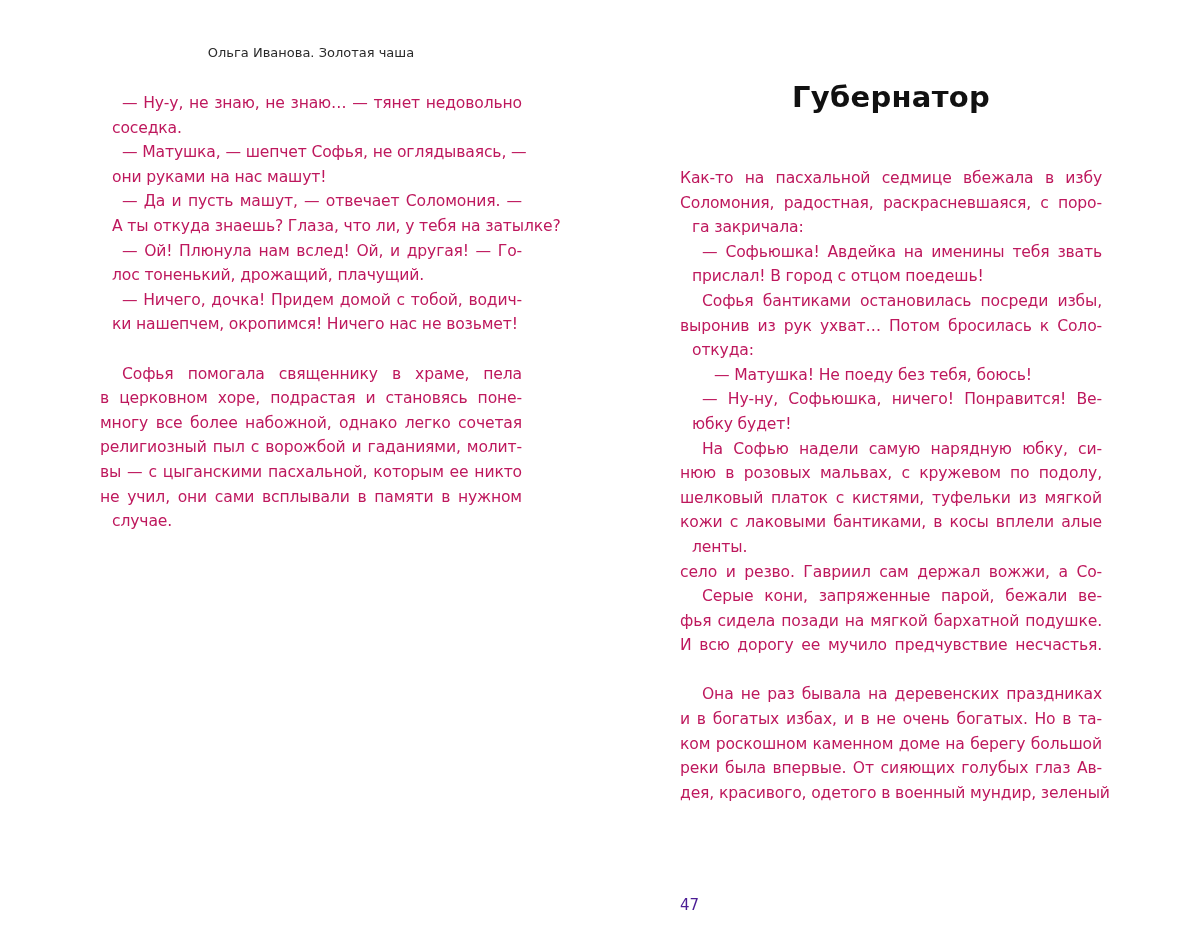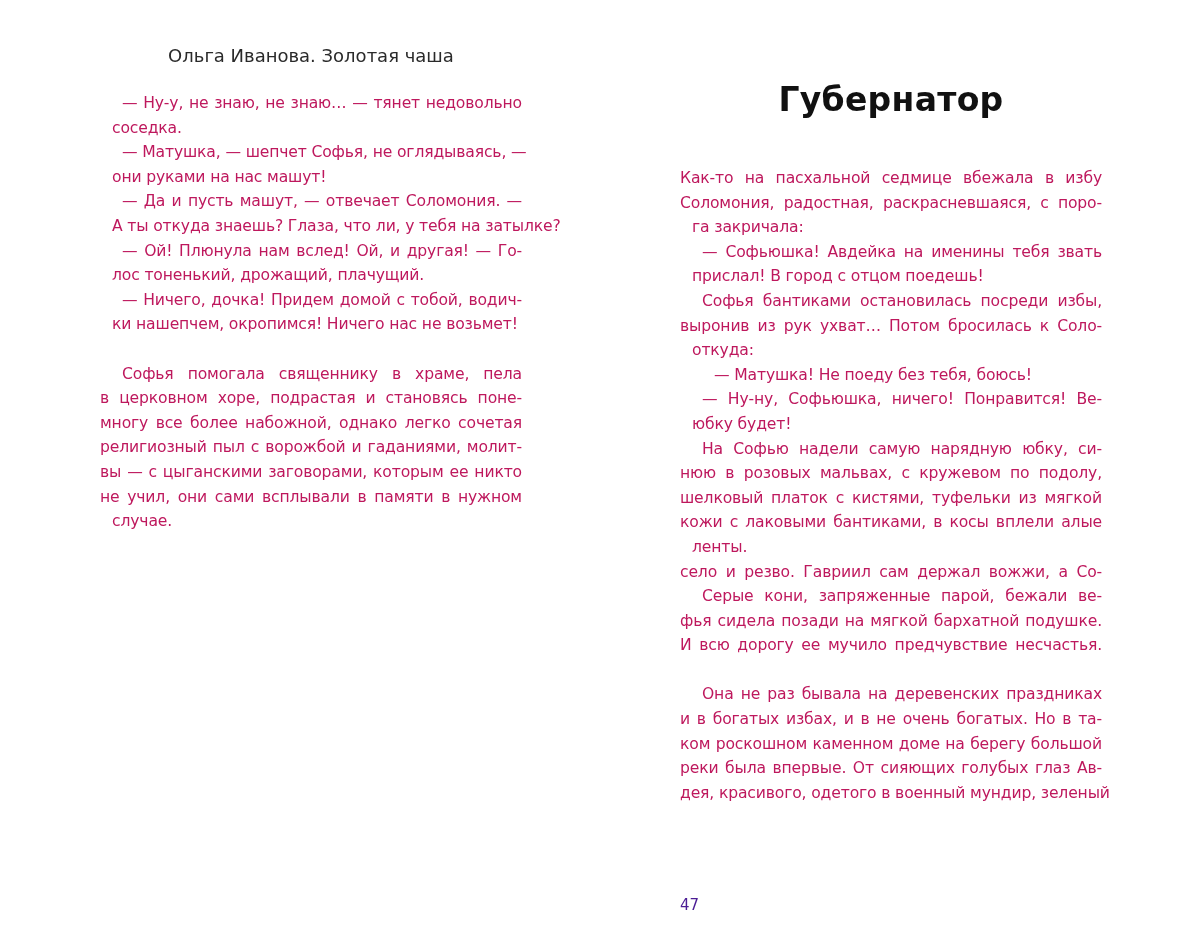--- a/index.html
+++ b/index.html
@@ -22,21 +22,21 @@
     }
     .page-left { left: 0; width: 600px; }
     .page-right { left: 600px; width: 600px; }
 
     .running-header {
       position: absolute;
       top: 45px;
       left: 100px;
       width: 422px;
       text-align: center;
-      font-size: 18px;
+      font-size: 13px;
       color: #2a2a2a;
       letter-spacing: 0px;
     }
 
     .column {
       position: absolute;
       width: 422px;
       font-size: 15.6px;
       line-height: 24.6px;
       color: #be185d;
@@ -61,21 +61,21 @@
       box-sizing: border-box;
     }
     .gap { display: block; height: 24.6px; }
 
     .chapter-title {
       position: absolute;
       top: 80px;
       left: 80px;
       width: 422px;
       text-align: center;
-      font-size: 33px;
+      font-size: 29px;
       font-weight: bold;
       color: #111111;
       letter-spacing: 0.3px;
     }
 
     .page-number {
       position: absolute;
       top: 896px;
       left: 80px;
       width: 422px;
@@ -98,21 +98,21 @@
       <span class="line last">А ты откуда знаешь? Глаза, что ли, у тебя на затылке?</span>
       <span class="line indent">— Ой! Плюнула нам вслед! Ой, и другая! — Го-</span>
       <span class="line last">лос тоненький, дрожащий, плачущий.</span>
       <span class="line indent">— Ничего, дочка! Придем домой с тобой, водич-</span>
       <span class="line last">ки нашепчем, окропимся! Ничего нас не возьмет!</span>
       <span class="gap"></span>
       <span class="line indent">Софья помогала священнику в храме, пела</span>
       <span class="line">в церковном хоре, подрастая и становясь поне-</span>
       <span class="line">многу все более набожной, однако легко сочетая</span>
       <span class="line">религиозный пыл с ворожбой и гаданиями, молит-</span>
-      <span class="line">вы — с цыганскими заговорами, которым ее никто</span>
+      <span class="line">вы — с цыганскими пасхальной, которым ее никто</span>
       <span class="line">не учил, они сами всплывали в памяти в нужном</span>
       <span class="line last">случае.</span>
     </div>
 </div>
 
 <div class="page page-right">
   <div class="chapter-title">Губернатор</div>
   <div class="column" id="right-column">
       <span class="line">Как-то на пасхальной седмице вбежала в избу</span>
       <span class="line">Соломония, радостная, раскрасневшаяся, с поро-</span>

